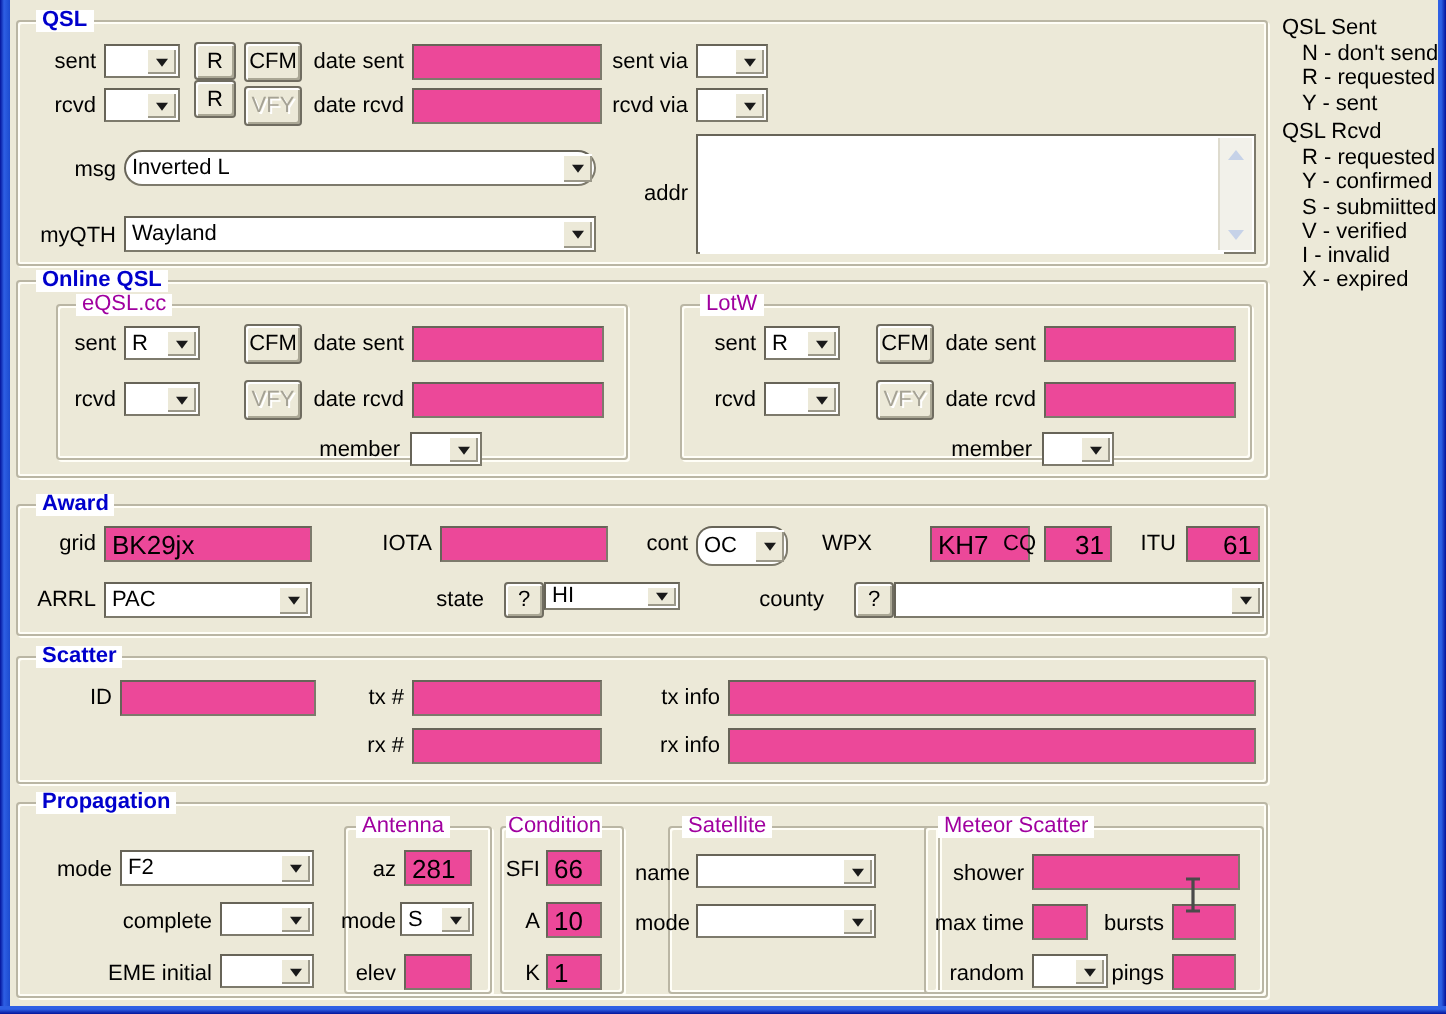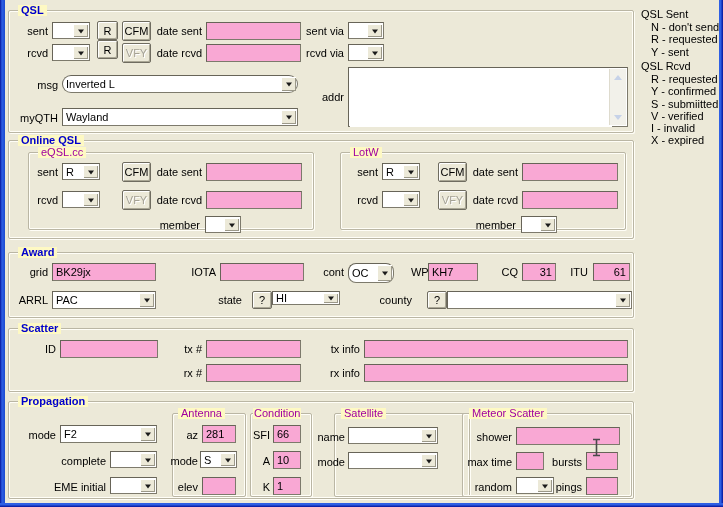--- a/index.html
+++ b/index.html
@@ -6,27 +6,27 @@
   .win{position:relative;width:723px;height:507px;background:#ece9d8;overflow:hidden;
        font-family:"Liberation Sans",sans-serif;font-size:11px;color:#000;}
   .edge-l{position:absolute;left:0;top:0;width:5px;height:100%;
           background:linear-gradient(to right,#04139a,#2e5fe4 40%,#1c4bd0);}
   .edge-r{position:absolute;right:0;top:0;width:4px;height:100%;
           background:linear-gradient(to left,#04139a,#2e5fe4 60%);}
   .edge-b{position:absolute;left:0;bottom:0;width:100%;height:4px;
           background:linear-gradient(to top,#04139a,#2e5fe4 60%);}
   .gb{position:absolute;border:1px solid #bab6a4;border-radius:2px;
       box-shadow:inset 1px 1px 0 #fffef7, inset -1px -1px 0 #fffef7, 1px 1px 0 #fffef7;}
-  .gbt{position:absolute;top:-6px;left:9px;background:#fef9c3;padding:0 3px;
+  .gbt{position:absolute;top:-6px;left:9px;background:#ffffff;padding:0 3px;
        font-weight:bold;color:#0000cc;line-height:11px;white-space:nowrap;}
   .gbt.m{font-weight:normal;color:#a0009f;}
   .lbl{position:absolute;text-align:right;white-space:nowrap;line-height:12px;}
-  .fld{position:absolute;background:#f9a8d4;border:1px solid #7d7a6c;border-top-color:#676458;
+  .fld{position:absolute;background:#ec4899;border:1px solid #7d7a6c;border-top-color:#676458;
        border-left-color:#676458;box-sizing:border-box;padding:0 3px;margin:0;
-       font-family:"Liberation Sans",sans-serif;font-size:11px;color:#000;outline:none;}
+       font-family:"Liberation Sans",sans-serif;font-size:13px;color:#000;outline:none;}
   .fld.tr{text-align:right;}
   .combo{position:absolute;background:#fff;border:1px solid #7d7a6c;border-top-color:#676458;
          border-left-color:#676458;box-sizing:border-box;}
   .ctxt{position:absolute;left:3px;top:50%;transform:translateY(-50%);white-space:nowrap;}
   .cbtn{position:absolute;top:1px;right:1px;bottom:1px;width:15px;background:#ece9d8;
         box-shadow:inset 1px 1px 0 #fff, inset -1px -1px 0 #9b9889;}
   .arr{position:absolute;left:50%;top:50%;transform:translate(-50%,-40%);width:0;height:0;
        border-left:3px solid transparent;border-right:3px solid transparent;border-top:4px solid #1a1a1a;}
   .btn{position:absolute;background:#ece9d8;border:1px solid #6f6c60;border-radius:2px;
        box-shadow:inset 1px 1px 0 #fff, inset -1px -1px 0 #aaa795;margin:0;padding:0;
@@ -212,21 +212,21 @@
   <span class="lbl" style="left:180px;top:266px;width:36px;">IOTA</span>
   <input class="fld" style="left: 220px; top: 263px; width: 84px; height: 18px;" value="">
   <span class="lbl" style="left:300px;top:266px;width:44px;">cont</span>
   <div class="combo" style="left:348px;top:263px;width:46px;height:20px;border-radius:8px;">
     <span class="ctxt">OC</span>
     <span class="cbtn">
         <i class="arr"></i>
       </span>
   </div>
   <span class="lbl" style="left:404px;top:266px;width:32px;">WPX</span>
-  <input class="fld" style="left: 428px; top: 263px; width: 50px; height: 18px;" value="KH7">
+  <input class="fld" style="left: 465px; top: 263px; width: 50px; height: 18px;" value="KH7">
   <span class="lbl" style="left:498px;top:266px;width:20px;">CQ</span>
   <input class="fld tr" style="left: 522px; top: 263px; width: 34px; height: 18px;" value="31">
   <span class="lbl" style="left:564px;top:266px;width:24px;">ITU</span>
   <input class="fld tr" style="left: 593px; top: 263px; width: 37px; height: 18px;" value="61">
   <span class="lbl" style="left:8px;top:294px;width:40px;">ARRL</span>
   <div class="combo" style="left:52px;top:291px;width:104px;height:18px;">
     <span class="ctxt">PAC</span>
     <span class="cbtn">
         <i class="arr"></i>
       </span>

